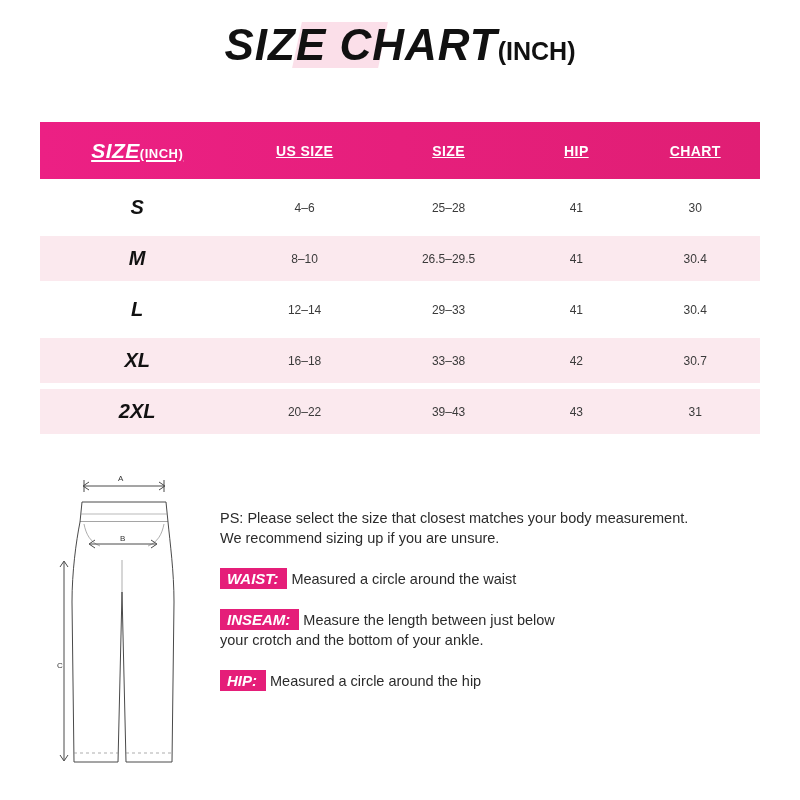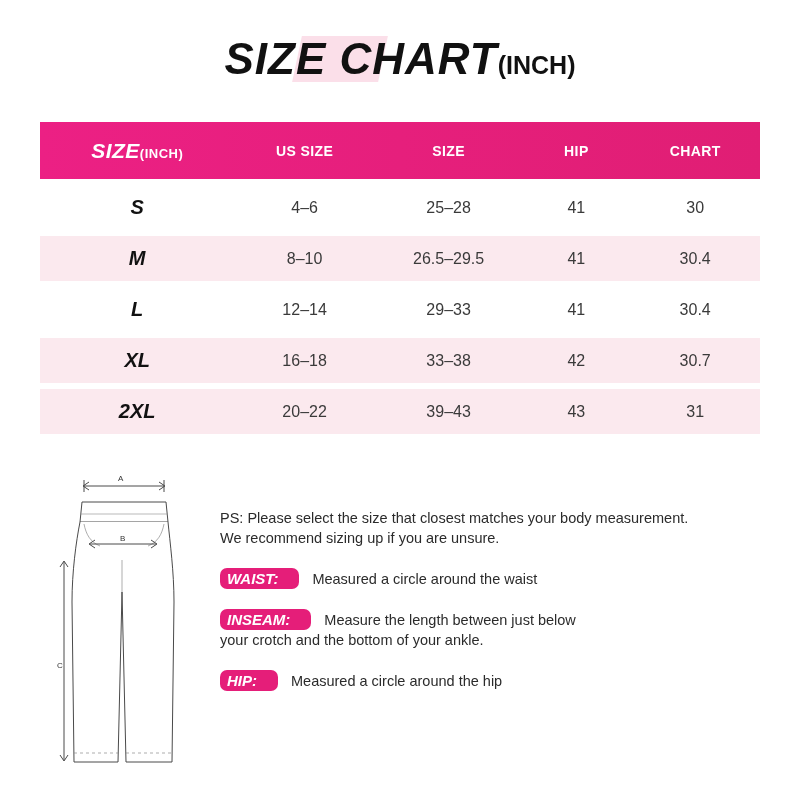--- a/index.html
+++ b/index.html
@@ -18,21 +18,21 @@
     position: relative;
     width: 800px;
     height: 800px;
     box-sizing: border-box;
   }
 
   
   .title-wrap {
     position: relative;
     text-align: center;
-    padding-top: 34px;
+    padding-top: 20px;
     height: 66px;
   }
   .title-inner {
     position: relative;
     display: inline-block;
   }
   .title-highlight {
     position: absolute;
     top: 2px;
     left: 72px;
@@ -70,20 +70,21 @@
   }
   .row {
     display: flex;
     align-items: center;
   }
   .head-row {
     background: #e51e79;
     background: linear-gradient(90deg, #ec2084 0%, #e01e74 100%);
     height: 57px;
     color: #ffffff;
+    text-decoration: underline;
   }
   .body-row {
     height: 45px;
     margin-top: 6px;
     background: #ffffff;
   }
   .body-row.tinted {
     background: #fbe9ee;
   }
   .c1 { width: 27%; text-align: center; }
@@ -108,21 +109,21 @@
     font-weight: bold;
     letter-spacing: 0.4px;
   }
   .body-row .c1 {
     font-size: 20px;
     font-weight: bold;
     font-style: italic;
     color: #111111;
   }
   .body-row .c2, .body-row .c3, .body-row .c4, .body-row .c5 {
-    font-size: 16px;
+    font-size: 12px;
     color: #3a3a3a;
   }
 
   
   .lower {
     position: absolute;
     left: 0;
     top: 462px;
     width: 800px;
     height: 338px;
@@ -154,24 +155,23 @@
     align-items: baseline;
     flex-wrap: wrap;
   }
   .tag {
     display: inline-block;
     background: #e51e79;
     color: #ffffff;
     font-weight: bold;
     font-style: italic;
     font-size: 15px;
-    padding: 3px 21px 3px 7px;
-    margin-right: 13px;
+    padding: 3px 9px 3px 7px;
+    margin-right: 4px;
     line-height: 15px;
-    border-radius: 7px;
   }
   .def-text { flex: 1 1 auto; }
 </style>
 </head>
 <body>
 
 <div class="page">
 
   <div class="title-wrap">
     <div class="title-inner">

